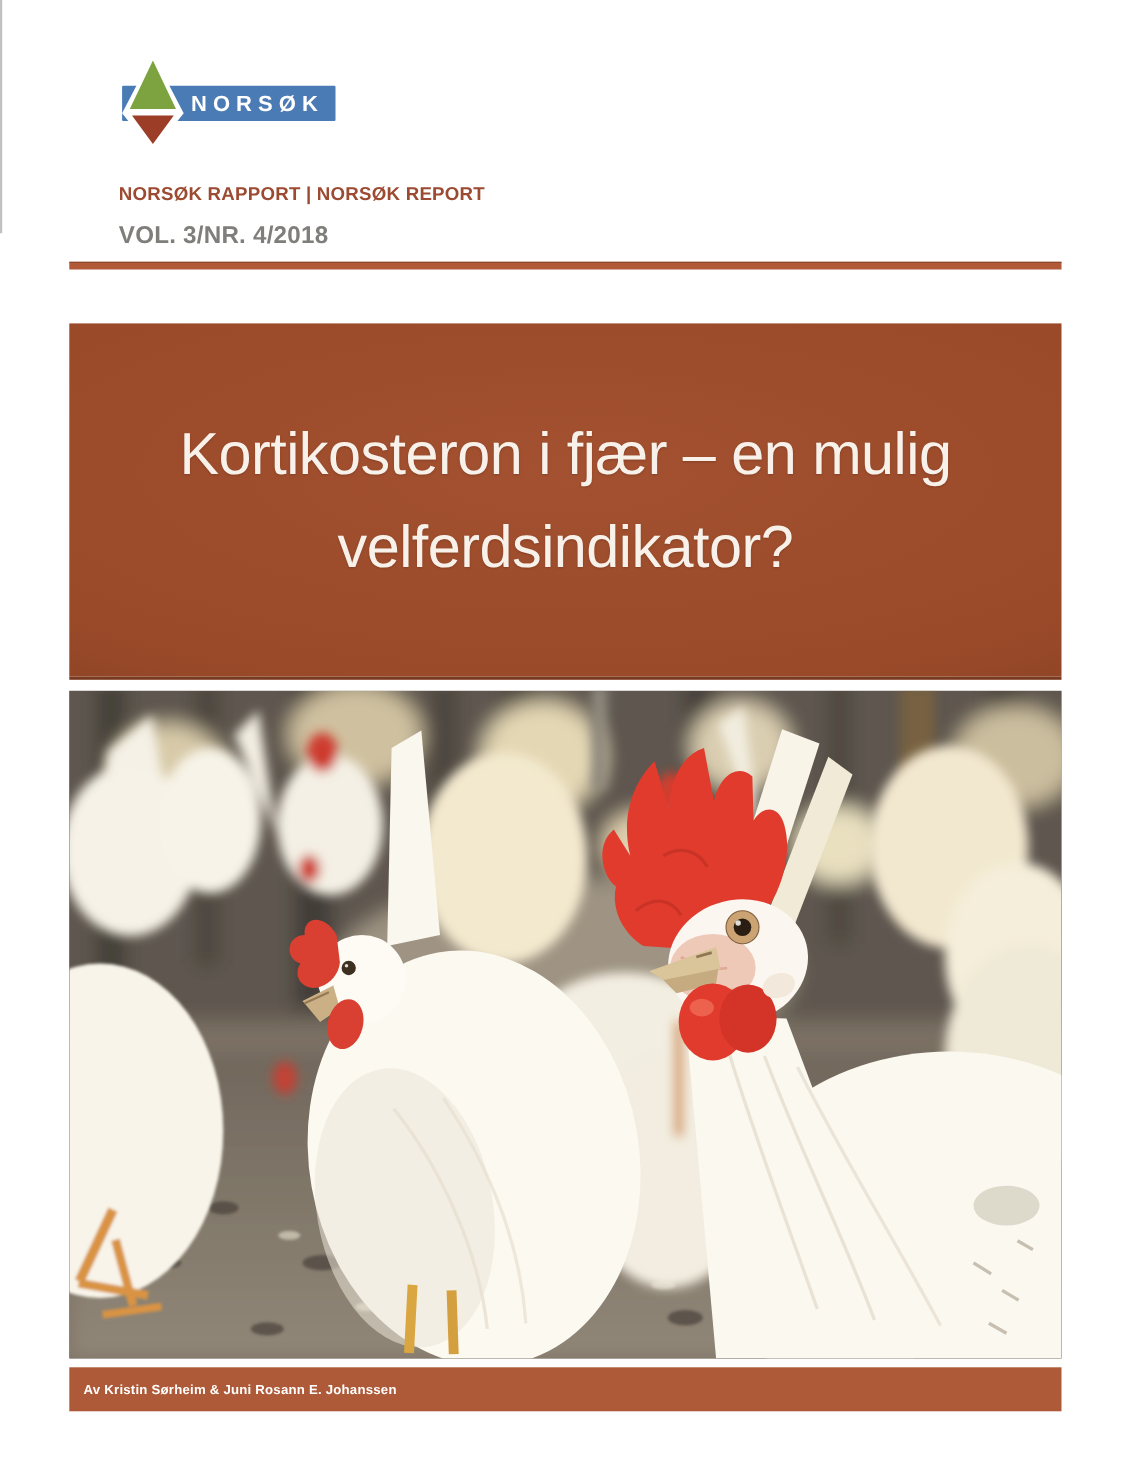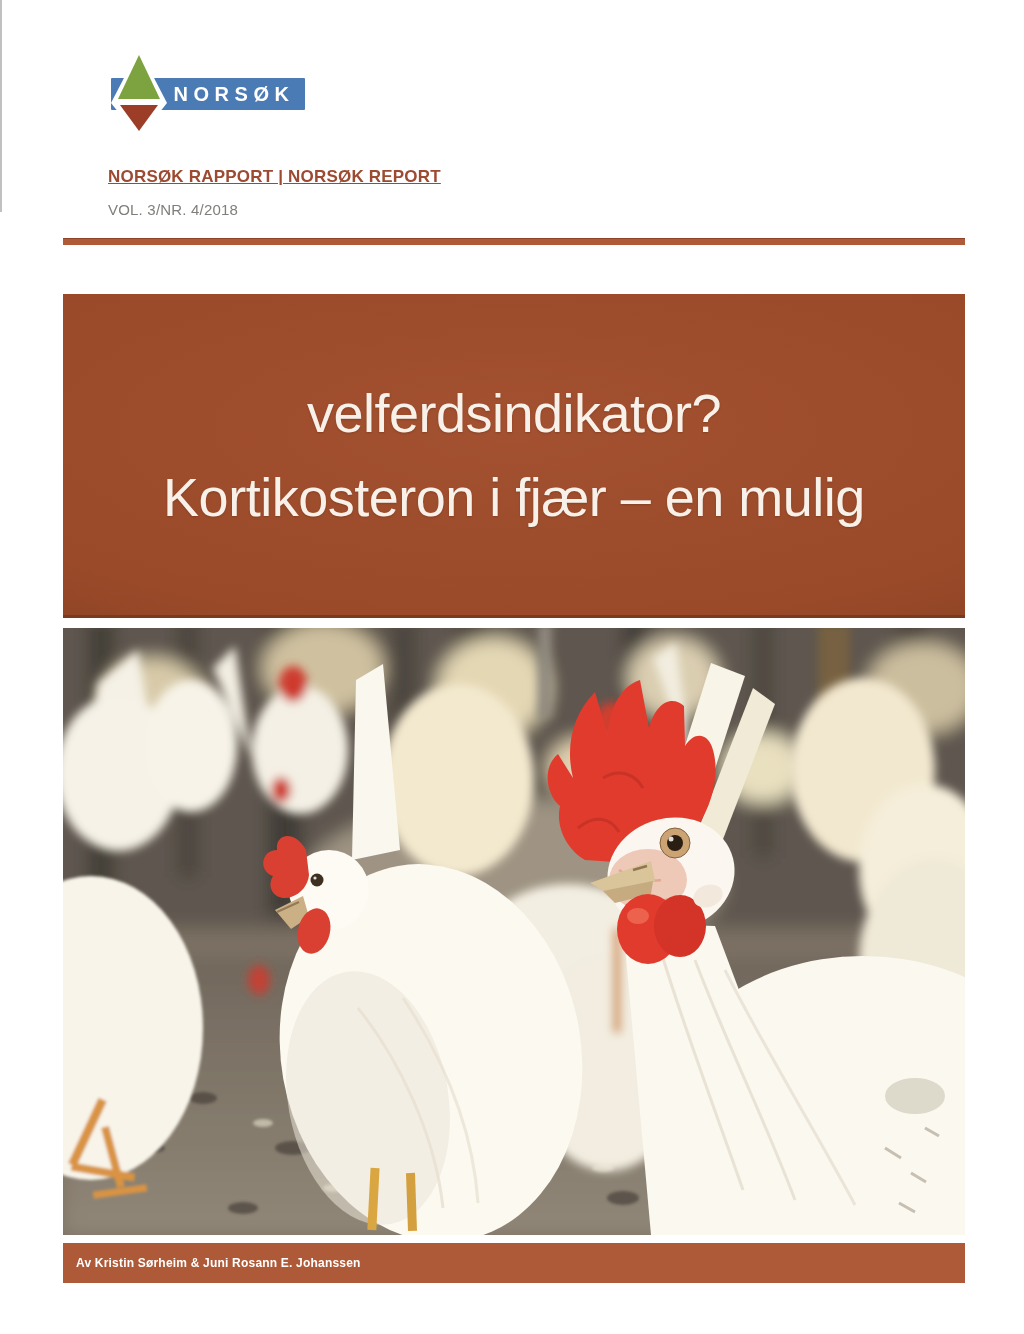--- a/index.html
+++ b/index.html
@@ -7,22 +7,22 @@
        font-family:"Liberation Sans",sans-serif;}
   .abs{position:absolute;}
 
   
   .edge-artifact{left:0;top:0;width:2px;height:212px;background:#8e8e8e;opacity:.55;}
 
   
   .logo{left:108px;top:48px;width:200px;height:92px;}
 
   
-  .report-type{left:108px;top:167px;font-size:17px;font-weight:bold;color:#9c4a31;letter-spacing:.2px;text-decoration:underline;}
-  .volume{left:108px;top:201px;font-size:15px;font-weight:normal;color:#7f7e7a;letter-spacing:.2px;}
+  .report-type{left:108px;top:167px;font-size:17px;font-weight:bold;color:#9c4a31;letter-spacing:.2px;}
+  .volume{left:108px;top:201px;font-size:22px;font-weight:bold;color:#7f7e7a;letter-spacing:.2px;}
 
   
   .rule{left:63px;top:238px;width:902px;height:6px;background:#b15a38;border-top:1px solid #8d4427;}
 
   
   .banner{left:63px;top:294px;width:902px;height:321px;
           background:radial-gradient(ellipse 120% 110% at 50% 42%, #a35130 0%, #9a4a29 55%, #7c3a1f 100%);
           border-bottom:3px solid #7a3a20;
           display:flex;flex-direction:column;justify-content:center;align-items:center;}
   .banner .title{color:#f8f1ea;font-size:54px;letter-spacing:-0.5px;line-height:84px;
@@ -50,22 +50,22 @@
     <text x="126" y="53" text-anchor="middle" font-family="Liberation Sans, sans-serif" font-size="20" font-weight="bold" letter-spacing="5.5" fill="#ffffff">NORSØK</text>
   </svg>
 </div>
 
 <div class="abs report-type">NORSØK RAPPORT | NORSØK REPORT</div>
 <div class="abs volume">VOL. 3/NR. 4/2018</div>
 
 <div class="abs rule"></div>
 
 <div class="abs banner">
+  <div class="title">Kortikosteron i fjær – en mulig</div>
   <div class="title">velferdsindikator?</div>
-  <div class="title">Kortikosteron i fjær – en mulig</div>
 </div>
 
 <div class="abs photo">
   <svg width="902" height="607" viewBox="0 0 902 607">
     <defs>
       <filter id="bBg" x="-20%" y="-20%" width="140%" height="140%">
           <feGaussianBlur stdDeviation="9"></feGaussianBlur>
         </filter>
       <filter id="bMid" x="-30%" y="-30%" width="160%" height="160%">
           <feGaussianBlur stdDeviation="5"></feGaussianBlur>

